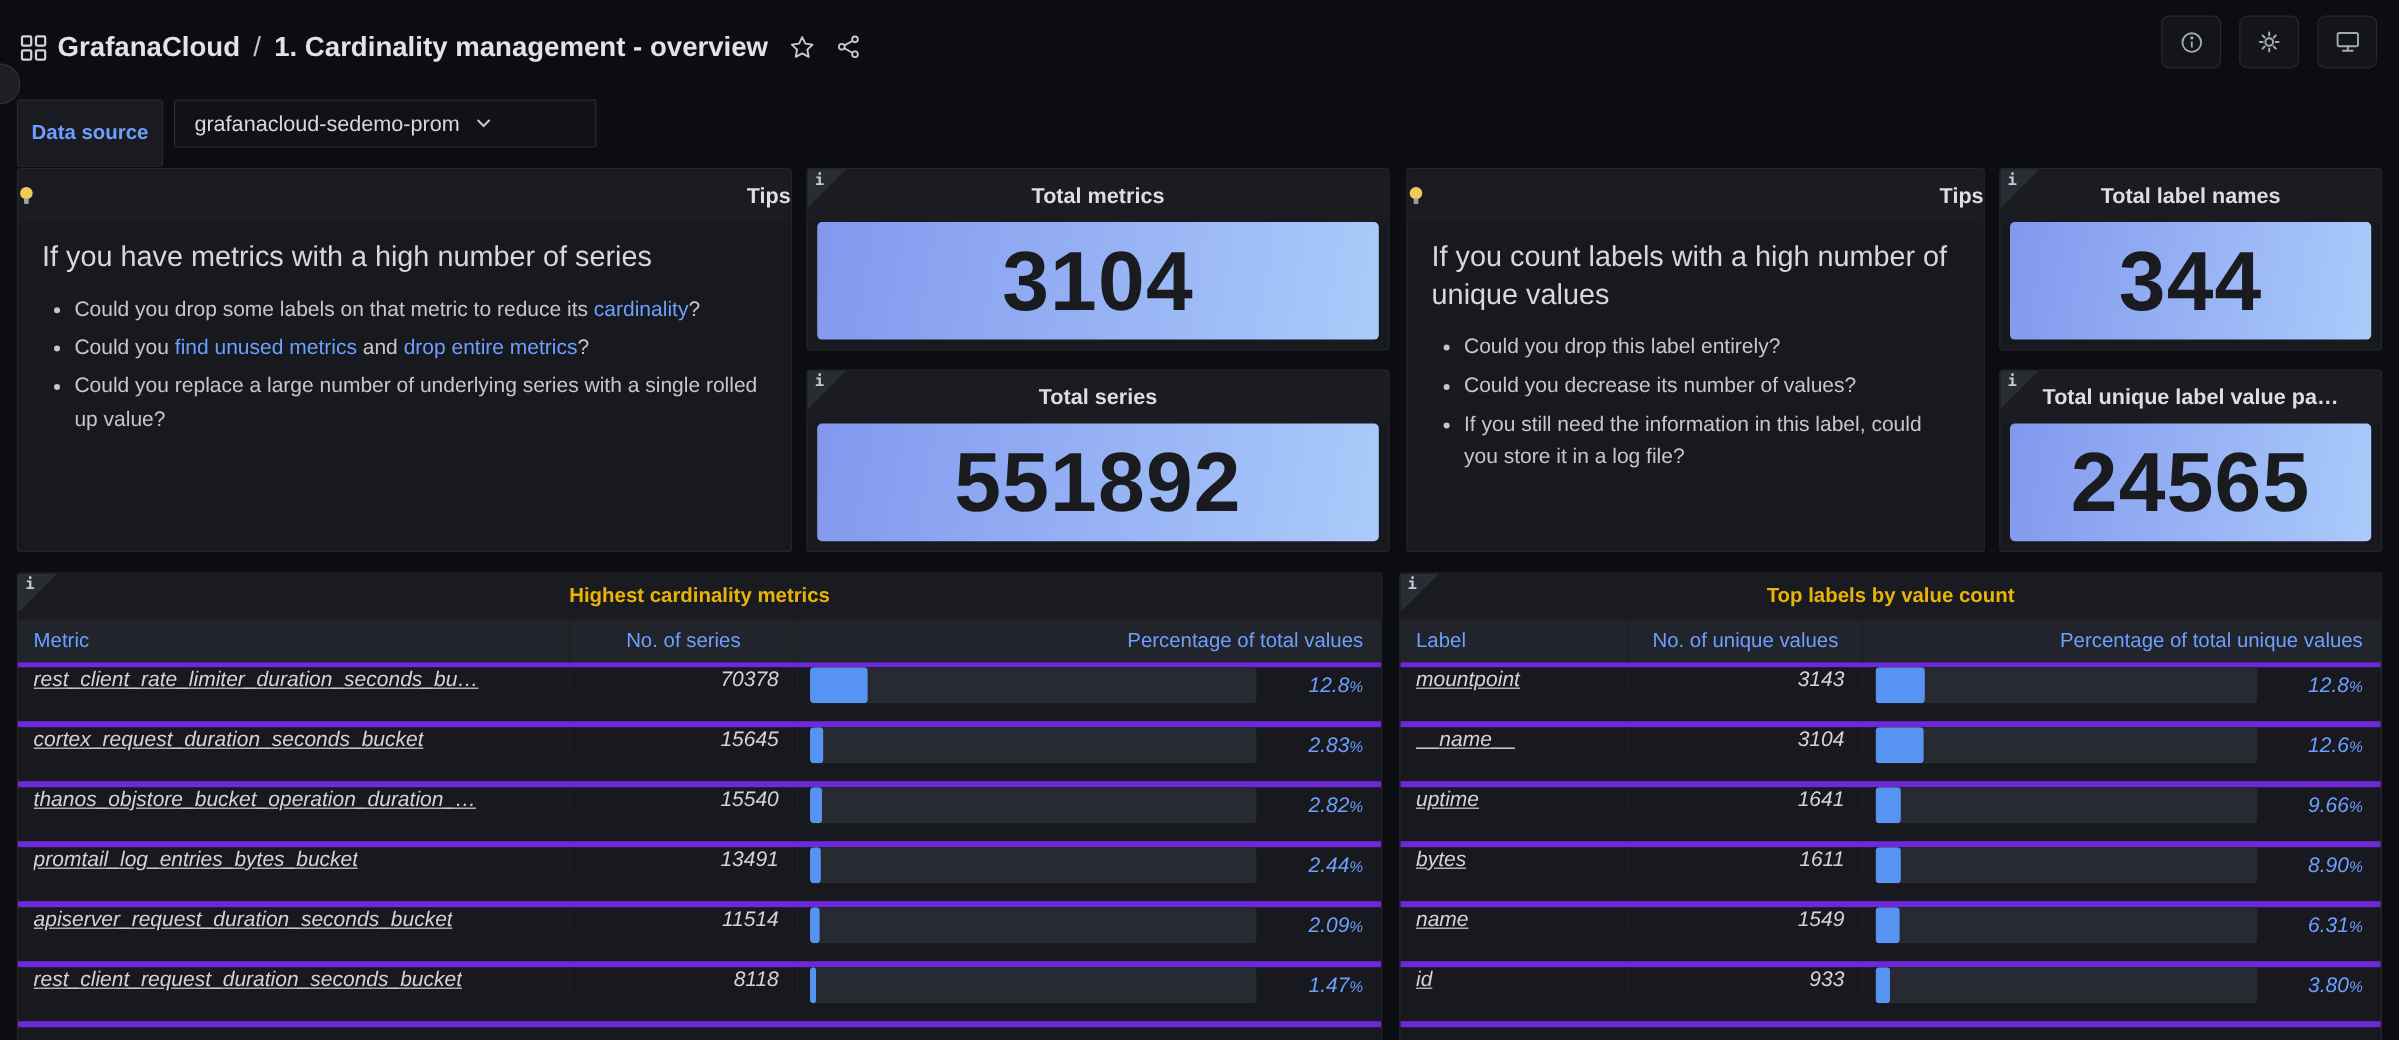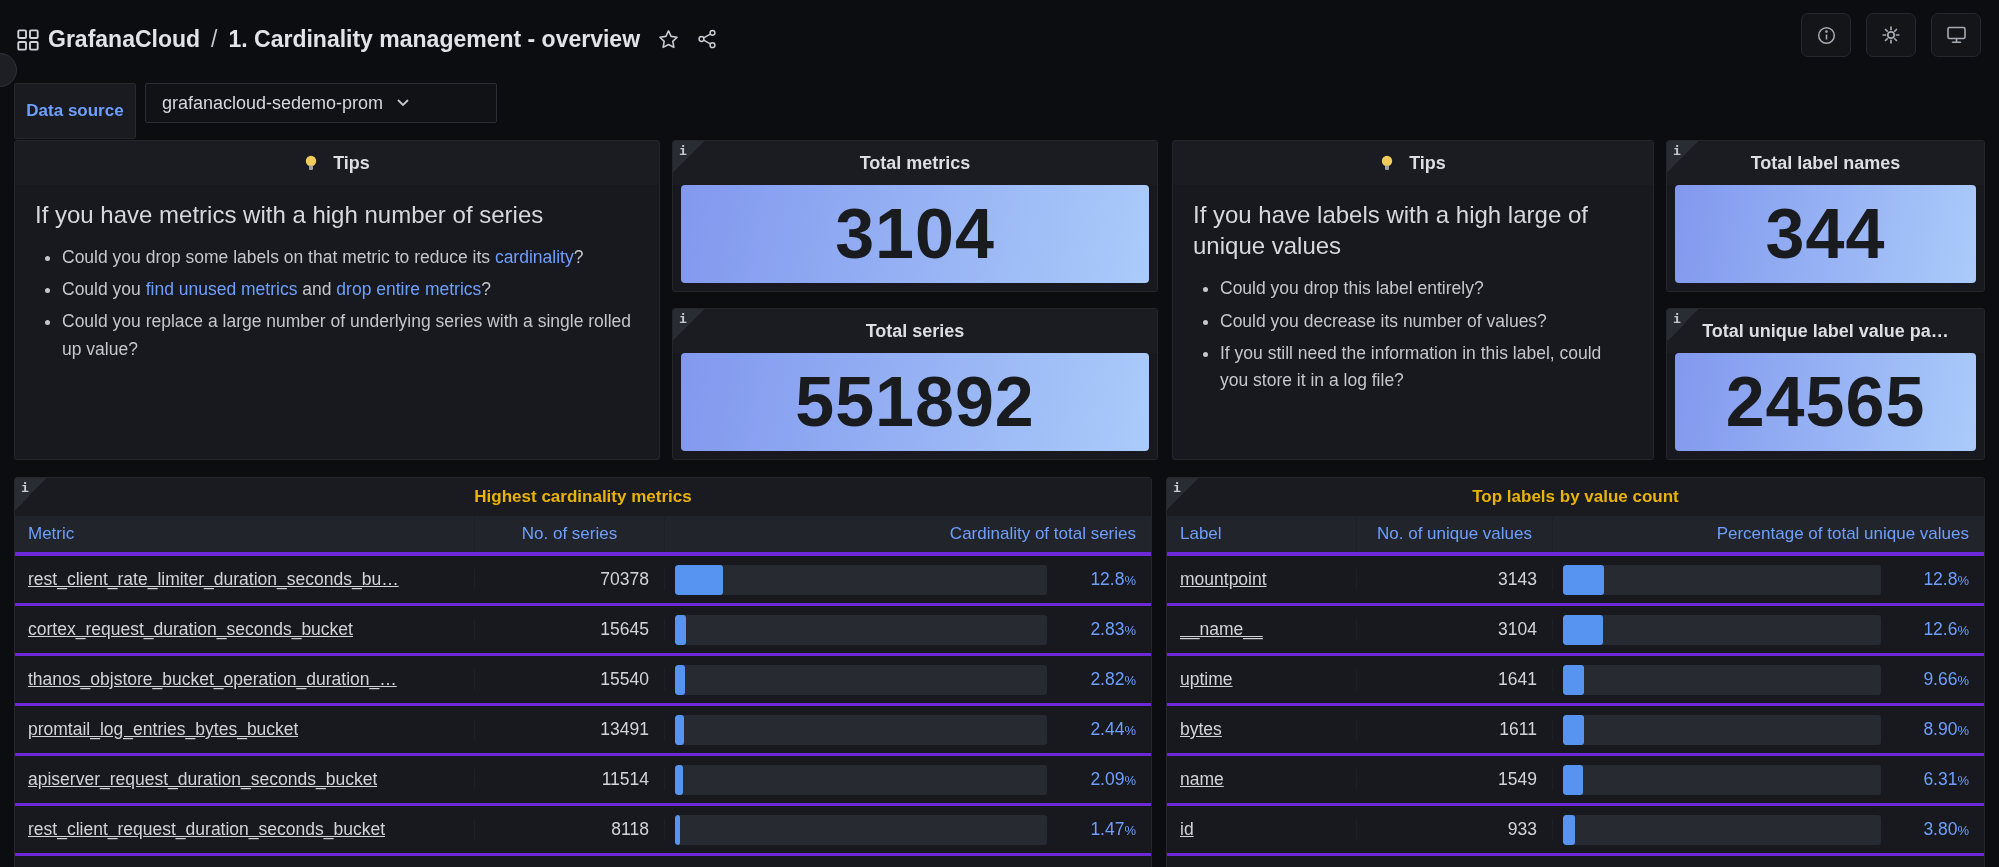--- a/index.html
+++ b/index.html
@@ -30,34 +30,34 @@
   .p-stat-ts      { left:672px; top:308px; width:486px; height:152px; }
   .p-tips-labels  { left:1172px;top:140px; width:482px; height:320px; }
   .p-stat-tln     { left:1666px;top:140px; width:319px; height:152px; }
   .p-stat-tulv    { left:1666px;top:308px; width:319px; height:152px; }
   .p-table-metrics{ left:14px;  top:477px; width:1138px; height:412px; }
   .p-table-labels { left:1166px;top:477px; width:819px;  height:412px; }
   .panel-title { height:44px; line-height:44px; text-align:center; font-size:18px; font-weight:700; color:#dcdee3; background:#1a1c21; white-space:nowrap; cursor:pointer; }
   .corner { position:absolute; top:0; left:0; width:32px; height:32px; background:linear-gradient(135deg,#292c33 50%,rgba(0,0,0,0) 50%); cursor:pointer; z-index:3; }
   .corner span { position:absolute; top:2px; left:6px; font-family:"DejaVu Sans Mono",monospace; font-size:13px; font-weight:700; color:#c6c9cf; }
   
-  .tips-title { display:flex; align-items:center; justify-content:center; gap:15px; }
+  .tips-title { display:flex; align-items:center; justify-content:space-between; gap:15px; }
   .tips-body { padding:4px 20px 0 20px; }
   .tips-head { font-size:24px; font-weight:500; color:#d6d8dd; line-height:1.3; margin:10px 0 14px 0; }
   .tips-body ul { margin:0; padding-left:27px; }
   .tips-body li { font-size:17.5px; line-height:1.55; color:#c5c7cd; margin-bottom:5px; }
   .tip-link { color:#6E9FFF; text-decoration:none; cursor:pointer; }
   
   .stat-rect { position:absolute; left:8px; right:8px; top:44px; bottom:8px; border-radius:4px; background:linear-gradient(100deg,#8298ee 0%,#aacbfa 100%); display:flex; align-items:center; justify-content:center; }
   .stat-value { font-size:70px; font-weight:700; color:#191b1f; letter-spacing:1px; }
   
   .tbl-title { height:38px; line-height:38px; text-align:center; font-size:17px; font-weight:700; color:#eab308; background:#191b20; }
   .thead { display:flex; height:40px; background:#22242b; border-bottom:4px solid #6d28d9; }
   .th { display:flex; align-items:center; font-size:17px; color:#6E9FFF; cursor:pointer; }
-  .trow { display:flex; height:50px; align-items:center; border-bottom:3px solid #6d28d9; }
+  .trow { display:flex; height:50px; align-items:flex-start; border-bottom:5px solid #6d28d9;font-style:italic; }
   .c { display:flex; align-items:center; border-right:1px solid #1e2026; }
   .c:last-child, .th:last-child { border-right:none; }
   .tm .c1 { width:460px; padding-left:13px; }
   .tm .c2 { width:190px; justify-content:flex-end; padding-right:15px; }
   .tm .c3 { flex:1; }
   .tl .c1 { width:190px; padding-left:13px; }
   .tl .c2 { width:196px; justify-content:flex-end; padding-right:15px; }
   .tl .c3 { flex:1; }
   .th.c2 { justify-content:center; padding-right:0; }
   .th.c3 { justify-content:flex-end; padding-right:15px; }
@@ -170,21 +170,21 @@
 
 <div class="panel p-tips-labels">
   <div class="panel-title tips-title">
     <svg width="14" height="17" viewBox="0 0 14 17">
       <circle cx="7" cy="6" r="5.2" fill="#F2CC5A"></circle>
       <path d="M5 10.5h4v3.2c0 .8-.6 1.3-1.3 1.3h-1.4c-.7 0-1.3-.5-1.3-1.3z" fill="#9aa0a8"></path>
     </svg>
     <span>Tips</span>
   </div>
   <div class="tips-body">
-    <div class="tips-head">If you have labels with a high large of unique values</div>
+    <div class="tips-head">If you count labels with a high number of unique values</div>
     <ul>
       <li>Could you drop this label entirely?</li>
       <li>Could you decrease its number of values?</li>
       <li>If you still need the information in this label, could you store it in a log file?</li>
     </ul>
   </div>
 </div>
 
 <div class="panel p-stat-tln">
   <div class="corner">
@@ -206,21 +206,21 @@
 </div>
 
 <div class="panel p-table-metrics tm">
   <div class="corner">
       <span>i</span>
     </div>
   <div class="tbl-title">Highest cardinality metrics</div>
   <div class="thead">
     <div class="th c c1">Metric</div>
     <div class="th c c2">No. of series</div>
-    <div class="th c c3">Cardinality of total series</div>
+    <div class="th c c3">Percentage of total values</div>
   </div>
 
   <div class="trow">
     <div class="c c1">
         <a class="cell-link">rest_client_rate_limiter_duration_seconds_bu…</a>
       </div>
     <div class="c c2">
         <span class="cell-num">70378</span>
       </div>
     <div class="c c3">

